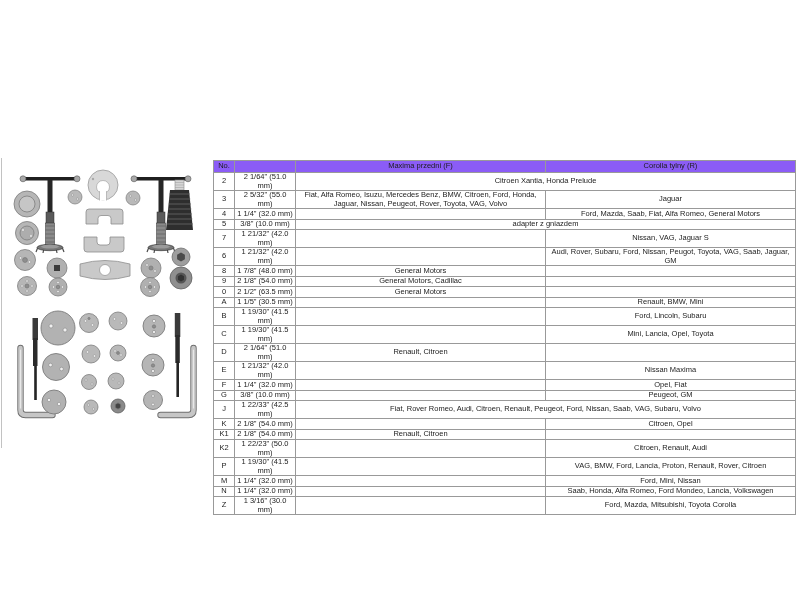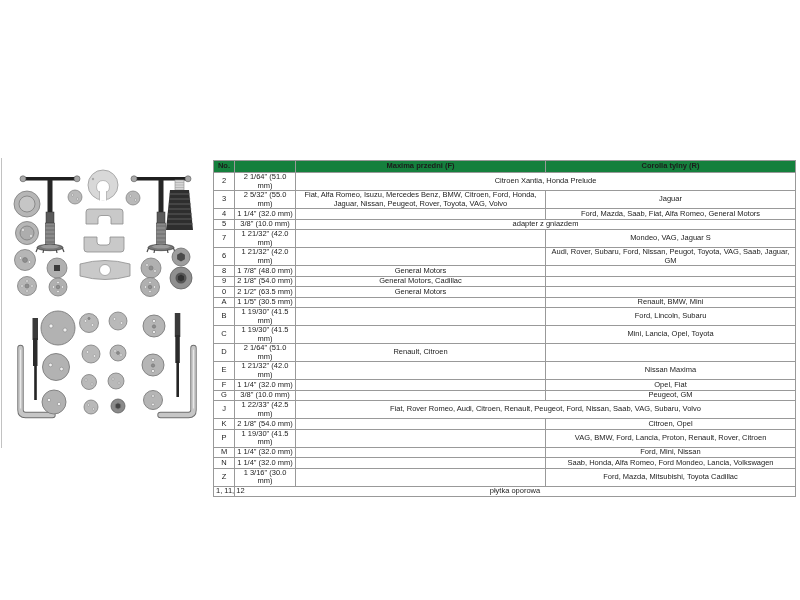--- a/index.html
+++ b/index.html
@@ -11,21 +11,21 @@
   .photo{position:absolute;left:2px;top:152px;width:208px;height:298px;}
   .spec{position:absolute;left:213px;top:160px;}
   table.spec-table{
     border-collapse:collapse;table-layout:fixed;width:582px;
     font-size:7.5px;line-height:8.5px;color:#1c1c1c;
   }
   table.spec-table th, table.spec-table td{
     border:1px solid #999999;padding:0 2px;text-align:center;vertical-align:middle;
   }
   table.spec-table{border:1px solid #808080;}
-  table.spec-table th{background:#15803d;height:11px;font-weight:bold;font-size:7.5px;}
+  table.spec-table th{background:#8b5cf6;height:11px;font-weight:normal;font-size:7.5px;}
   table.spec-table td{height:9.5px;}
   td.col-no{white-space:nowrap;overflow:visible;padding:0;}
 </style>
 </head>
 <body>
 
 <div class="photo-edge"></div>
 
 <svg class="photo" viewBox="0 0 208 298" xmlns="http://www.w3.org/2000/svg">
   <defs>
@@ -242,21 +242,21 @@
         </tr>
         <tr>
           <td class="col-no">5</td>
           <td>3/8" (10.0 mm)</td>
           <td colspan="2">adapter z gniazdem</td>
         </tr>
         <tr>
           <td class="col-no">7</td>
           <td>1 21/32" (42.0 mm)</td>
           <td></td>
-          <td>Mondeo, VAG, Jaguar S</td>
+          <td>Nissan, VAG, Jaguar S</td>
         </tr>
         <tr>
           <td class="col-no">6</td>
           <td>1 21/32" (42.0 mm)</td>
           <td></td>
           <td>Audi, Rover, Subaru, Ford, Nissan, Peugot, Toyota, VAG, Saab, Jaguar, GM</td>
         </tr>
         <tr>
           <td class="col-no">8</td>
           <td>1 7/8" (48.0 mm)</td>
@@ -322,20 +322,32 @@
           <td>1 22/33" (42.5 mm)</td>
           <td colspan="2">Fiat, Rover Romeo, Audi, Citroen, Renault, Peugeot, Ford, Nissan, Saab, VAG, Subaru, Volvo</td>
         </tr>
         <tr>
           <td class="col-no">K</td>
           <td>2 1/8" (54.0 mm)</td>
           <td></td>
           <td>Citroen, Opel</td>
         </tr>
         <tr>
+          <td class="col-no">K1</td>
+          <td>2 1/8" (54.0 mm)</td>
+          <td>Renault, Citroen</td>
+          <td></td>
+        </tr>
+        <tr>
+          <td class="col-no">K2</td>
+          <td>1 22/23" (50.0 mm)</td>
+          <td></td>
+          <td>Citroen, Renault, Audi</td>
+        </tr>
+        <tr>
           <td class="col-no">P</td>
           <td>1 19/30" (41.5 mm)</td>
           <td></td>
           <td>VAG, BMW, Ford, Lancia, Proton, Renault, Rover, Citroen</td>
         </tr>
         <tr>
           <td class="col-no">M</td>
           <td>1 1/4" (32.0 mm)</td>
           <td></td>
           <td>Ford, Mini, Nissan</td>
@@ -343,21 +355,17 @@
         <tr>
           <td class="col-no">N</td>
           <td>1 1/4" (32.0 mm)</td>
           <td></td>
           <td>Saab, Honda, Alfa Romeo, Ford Mondeo, Lancia, Volkswagen</td>
         </tr>
         <tr>
           <td class="col-no">Z</td>
           <td>1 3/16" (30.0 mm)</td>
           <td></td>
-          <td>Ford, Mazda, Mitsubishi, Toyota Cadillac</td>
-        </tr>
-        <tr>
-          <td class="col-no">1, 11, 12</td>
-          <td colspan="3">płytka oporowa</td>
+          <td>Ford, Mazda, Mitsubishi, Toyota Corolla</td>
         </tr>
       </tbody>
   </table>
 </div>
 
 </body></html>

